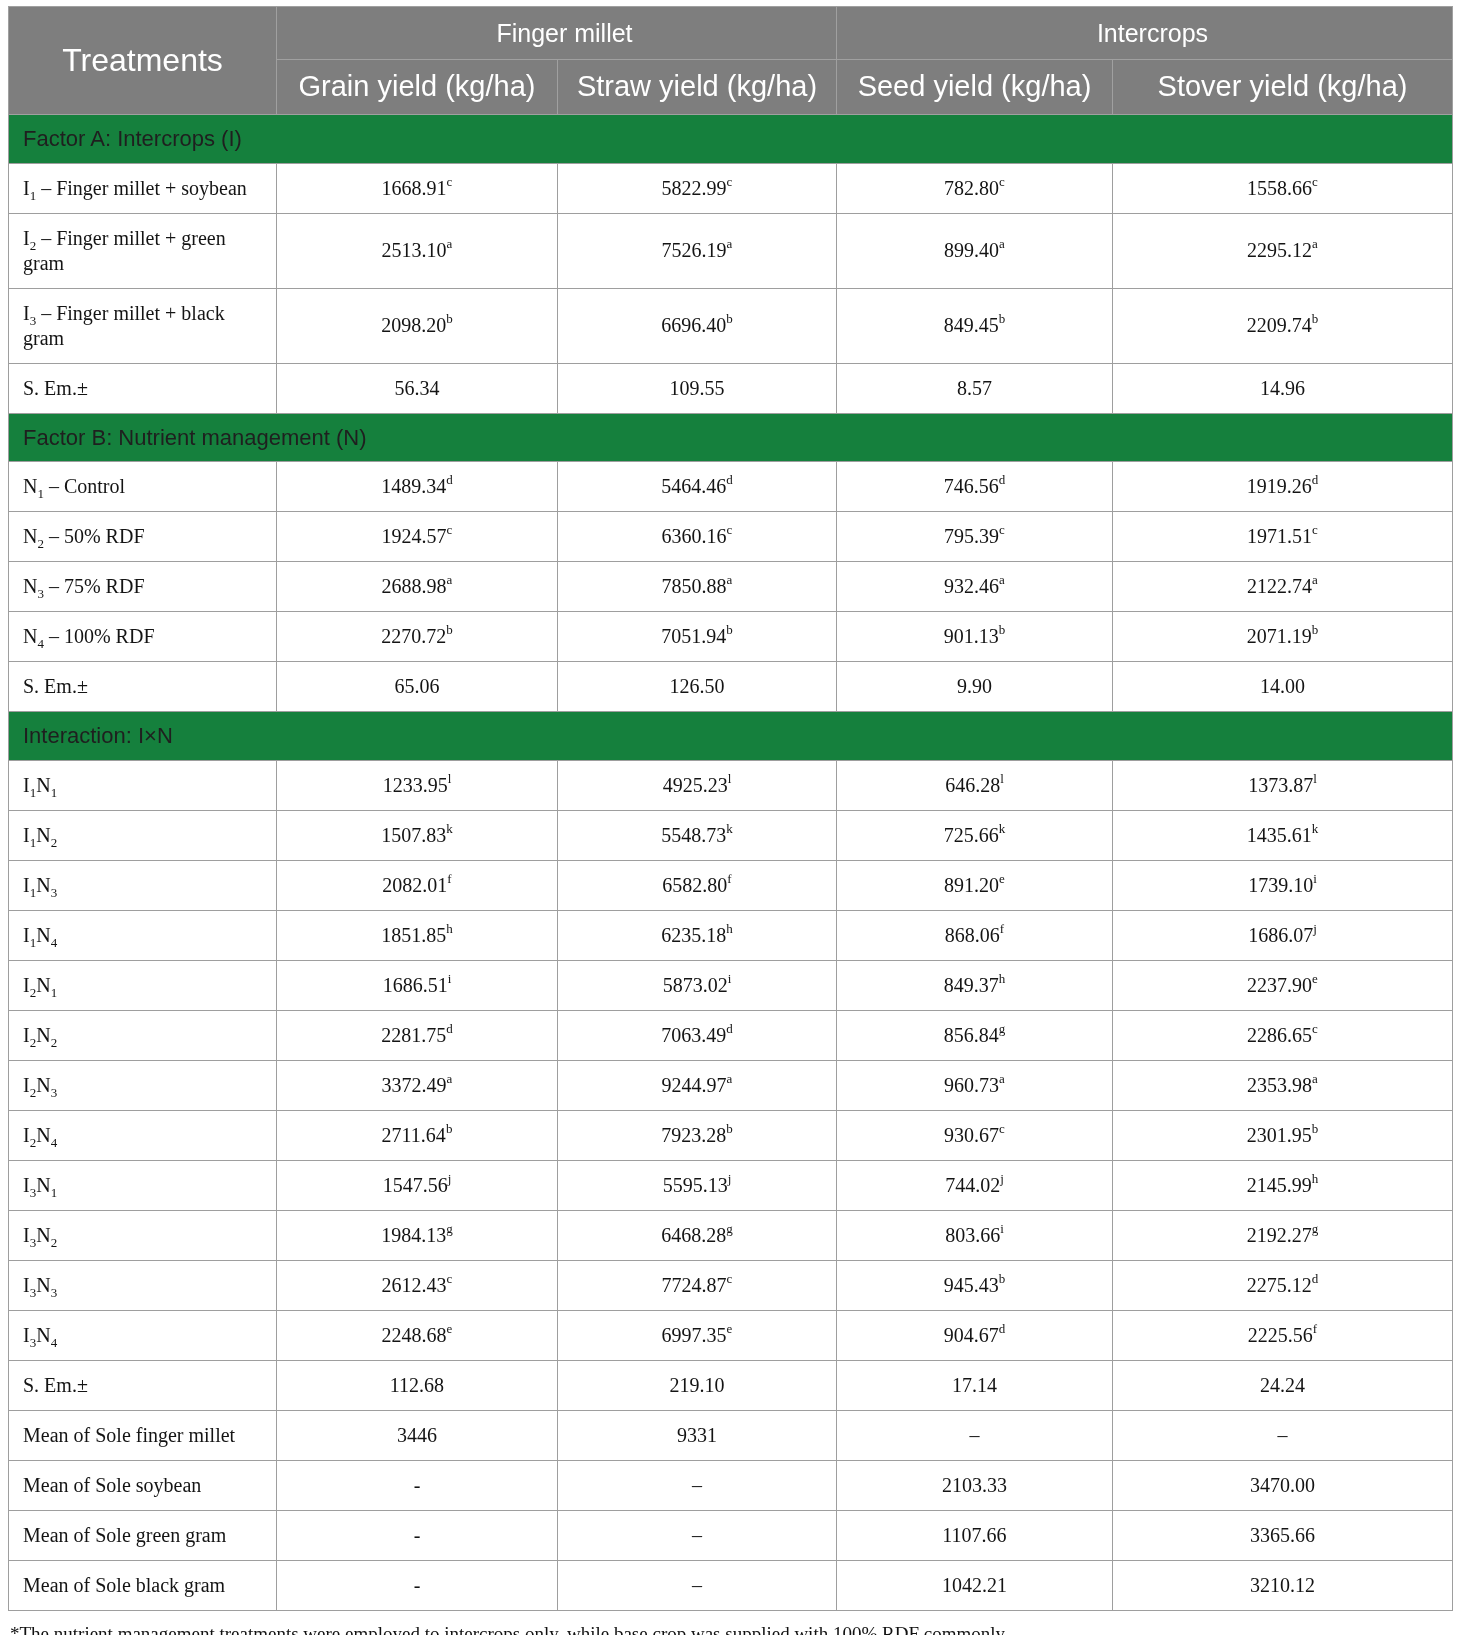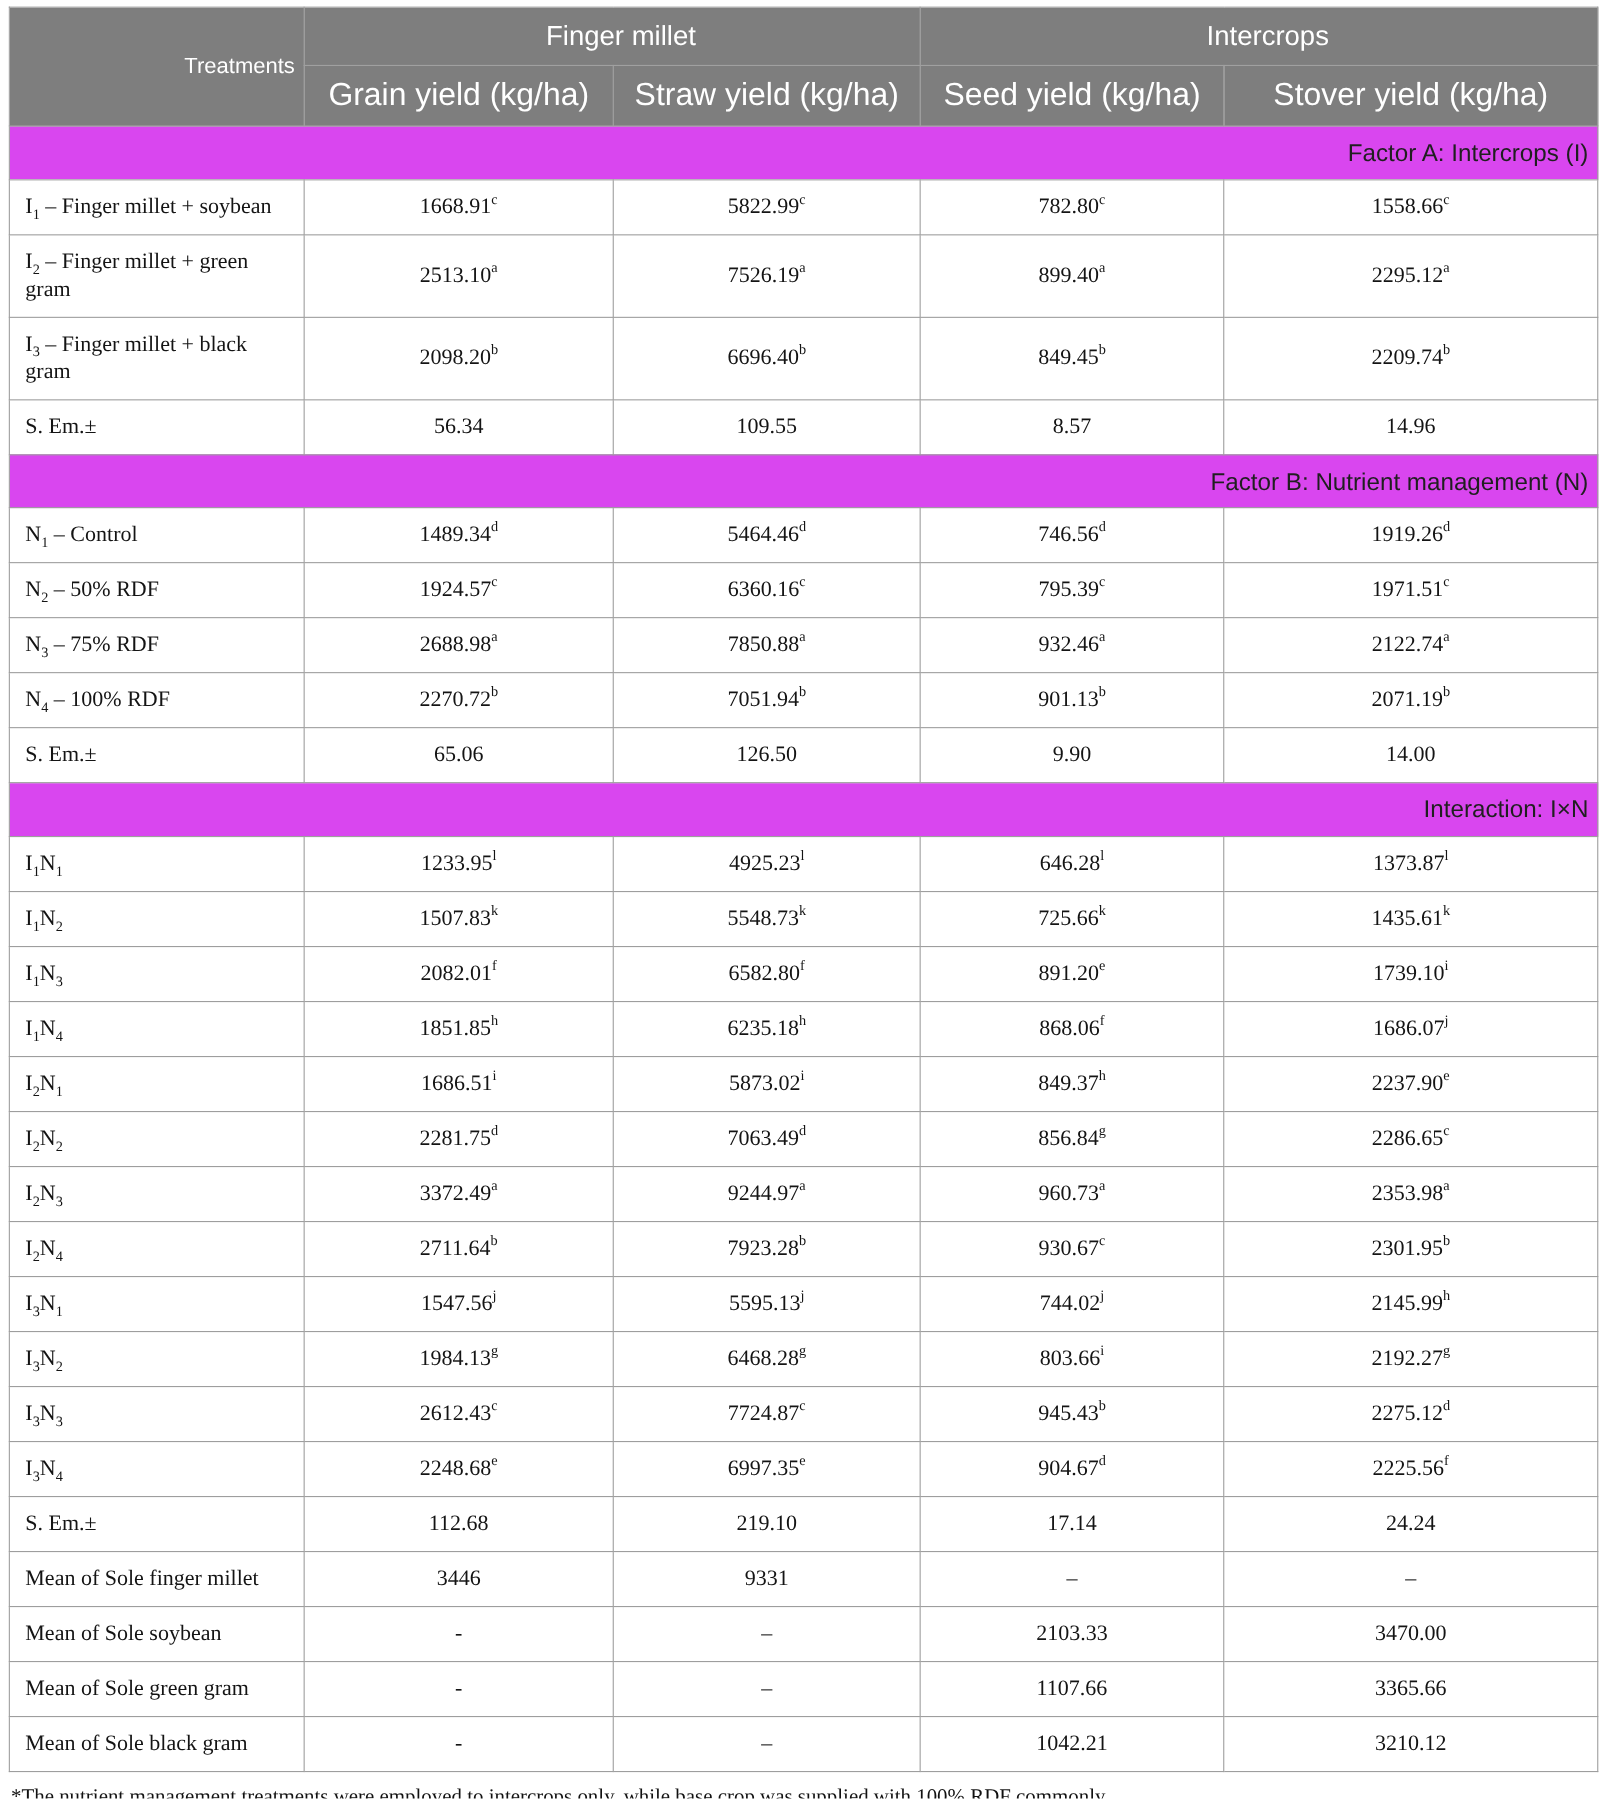--- a/index.html
+++ b/index.html
@@ -26,42 +26,42 @@
   }
   
   thead th {
     background: #7e7e7e;
     color: #ffffff;
     font-family: "Liberation Sans", sans-serif;
     font-weight: 400;
     border: 1px solid #a0a0a0;
   }
   th.th-treatments {
-    font-size: 20px;
+    font-size: 32px;
     padding: 8px 8px;
-    text-align: right;
+    text-align: center;
     vertical-align: middle;
   }
   th.th-group {
     font-size: 25px;
     padding: 12px 8px 11px 24px;
     text-align: center;
   }
   th.th-col {
     font-size: 29px;
     padding: 10px 8px 11px 8px;
     text-align: center;
   }
   
   td.section-cell {
-    background: #d946ef;
+    background: #15803d;
     font-family: "Liberation Sans", sans-serif;
     font-size: 22px;
     color: #1f1f1f;
-    text-align: right;
+    text-align: left;
     padding: 10px 8px 10px 14px;
     border: 1px solid #9e9e9e;
   }
   
   tbody td {
     border: 1px solid #9e9e9e;
     font-size: 20px;
     line-height: 1.25;
     background: #ffffff;
   }

